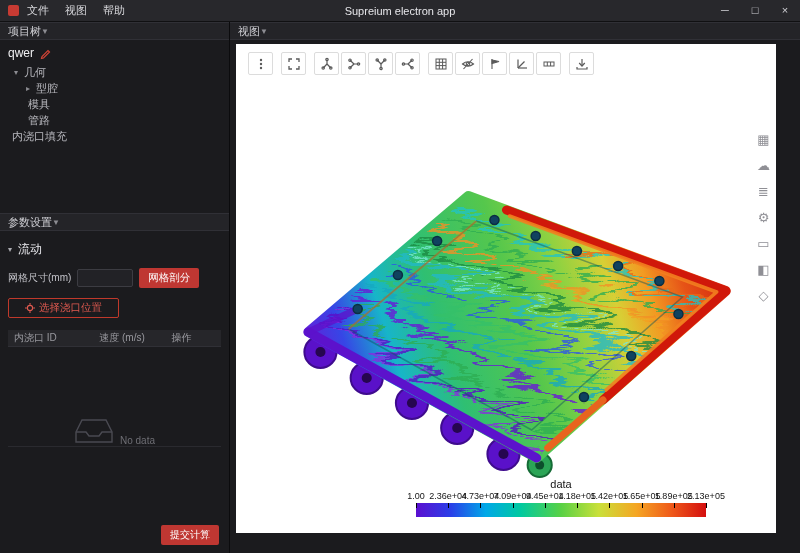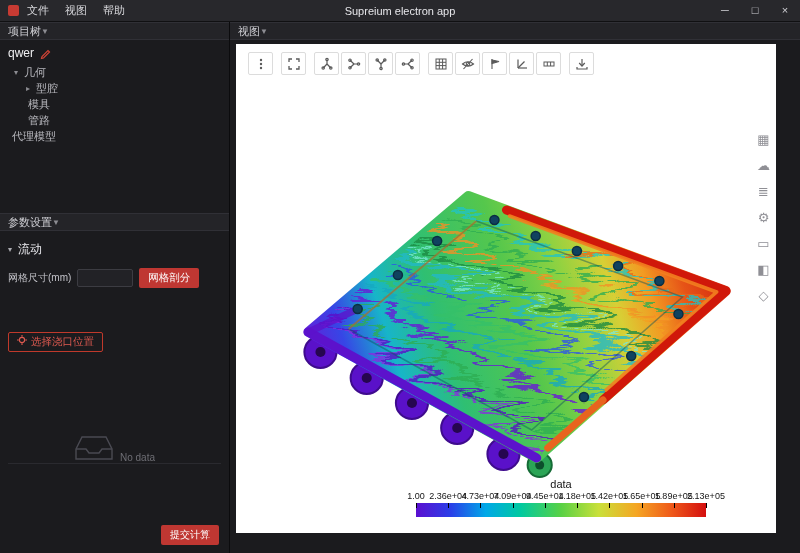--- a/index.html
+++ b/index.html
@@ -36,21 +36,21 @@
   
   .params-panel { flex:1; display:flex; flex-direction:column; position:relative; min-height:0; }
   .params-body { flex:1; position:relative; padding:6px 8px; }
   .section-row { display:flex; align-items:center; gap:6px; color:#e8e8ec; font-size:12px; padding:4px 0 8px 0; }
   .sec-arrow { font-size:8px; color:#aaaab0; }
   .mesh-row { display:flex; align-items:center; gap:6px; padding:2px 0 10px 0; }
   .mesh-row label { font-size:10px; color:#c2c2c8; white-space:nowrap; }
   .mesh-input { width:56px; height:18px; background:#222226; border:1px solid #3c3c42; border-radius:2px; color:#ddd; font-size:10px; padding:0 4px; }
   .btn { border:none; border-radius:2px; font-size:10.5px; cursor:pointer; font-family:inherit; }
   .btn.red { background:#bf3732; color:#fff; padding:3px 9px; }
-  .btn.outline-red { background:transparent; border:1px solid #c0392b; color:#e05a50; padding:2px 8px; display:inline-flex; align-items:flex-start; gap:4px;margin-top:34px; }
+  .btn.outline-red { background:transparent; border:1px solid #c0392b; color:#e05a50; padding:2px 16px; display:inline-flex; align-items:center; gap:4px; }
   .gate-row { padding:0 0 12px 0; }
   .tabs { display:flex; gap:2px; padding:0 0 6px 0; }
   .tab { font-size:11px; color:#77777d; padding:3px 8px; border-radius:2px 2px 0 0; }
   .tab.active { color:#e4e4e8; background:#2f2f35; }
   .thead { display:flex; background:#26262a; height:17px; align-items:center; font-size:10px; color:#98989e; border-bottom:1px solid #303036; }
   .th { padding:0 6px; }
   .th.c1 { width:40%; } .th.c2 { width:34%; } .th.c3 { width:26%; }
   .empty { height:100px; display:flex; flex-direction:row; align-items:flex-end; justify-content:center; gap:6px; border-bottom:1px solid #2a2a2f; }
   .empty-text { font-size:10px; color:#6e6e74; }
   .submit { position:absolute; bottom:8px; right:10px; padding:5px 12px; font-size:10px; }
@@ -122,21 +122,21 @@
             <span class="tarrow">▸</span>
             <span>型腔</span>
           </div>
           <div class="trow lvl3">
             <span>模具</span>
           </div>
           <div class="trow lvl3">
             <span>管路</span>
           </div>
           <div class="trow lvl1">
-            <span>代理模型</span>
+            <span>内浇口填充</span>
           </div>
         </div>
       </section>
 
       <section class="panel params-panel">
         <div class="phead">
           <span>参数设置</span>
           <span class="collapse-arrow">▼</span>
         </div>
         <div class="params-body">
@@ -155,20 +155,25 @@
                 <g stroke="#e05a50" fill="none" stroke-width="1.1">
                   <circle cx="5" cy="5" r="2.6"></circle>
                   <line x1="5" y1="0" x2="5" y2="1.8"></line>
                     <line x1="5" y1="8.2" x2="5" y2="10"></line>
                   <line x1="0" y1="5" x2="1.8" y2="5"></line>
                     <line x1="8.2" y1="5" x2="10" y2="5"></line>
                 </g>
               </svg>
               <span>选择浇口位置</span>
             </button>
+          </div>
+          <div class="thead">
+            <span class="th c1">内浇口 ID</span>
+            <span class="th c2">速度 (m/s)</span>
+            <span class="th c3">操作</span>
           </div>
           <div class="empty">
             <svg width="40" height="30" viewBox="0 0 40 30">
               <g fill="none" stroke="#4a4a52" stroke-width="1.4">
                 <path d="M2,16 L8,4 H32 L38,16 V26 H2 Z"></path>
                 <path d="M2,16 H12 L15,20 H25 L28,16 H38"></path>
               </g>
             </svg>
             <div class="empty-text">No data</div>
           </div>

